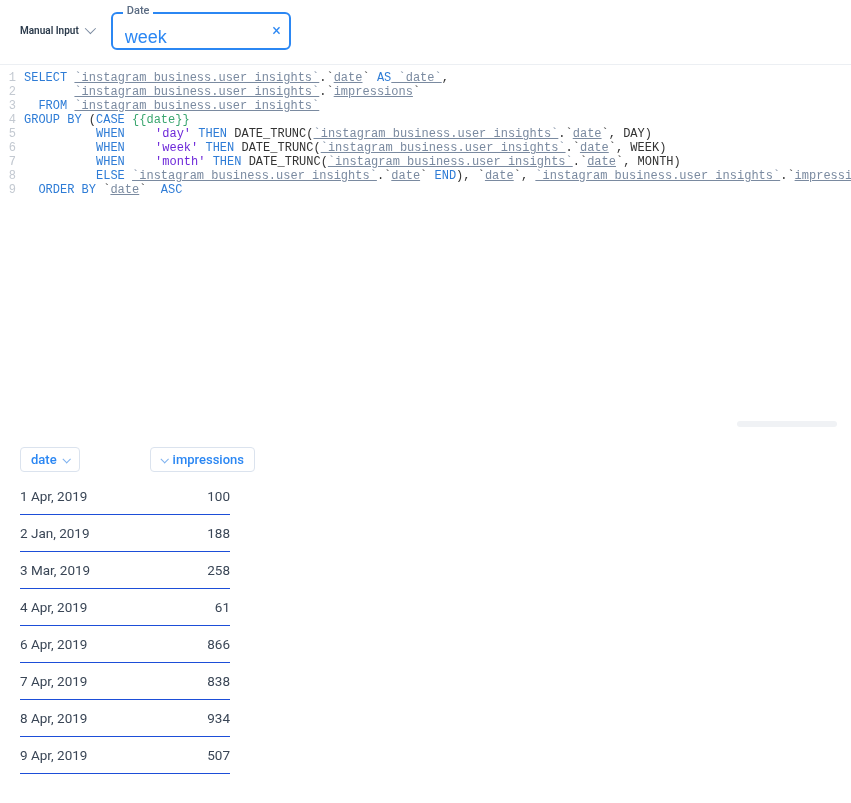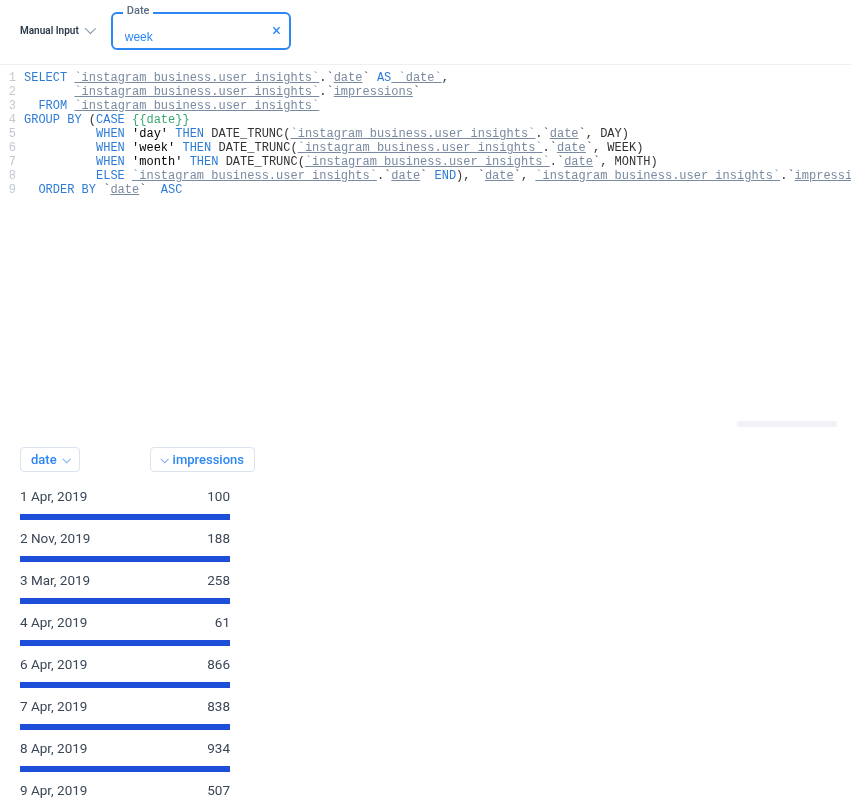--- a/index.html
+++ b/index.html
@@ -45,21 +45,21 @@
     font-size: 11px;
     color: #5a6b82;
     font-weight: 500;
   }
   .text-input {
     border: 2px solid #2b87f3;
     border-radius: 6px;
     height: 38px;
     width: 180px;
     padding: 12px 30px 0 12px;
-    font-size: 12px;
+    font-size: 18px;
     color: #2b87f3;
     font-weight: 500;
     outline: none;
   }
   .clear-x {
     position: absolute;
     right: 10px;
     top: 50%;
     transform: translateY(-50%);
     color: #2b87f3;
@@ -86,21 +86,21 @@
     width: 18px;
   }
   .gutter div { height: 14px; }
   .code {
     white-space: pre;
     color: #333;
   }
   .code div { height: 14px; }
   .kw { color: #2e7cd6; }
   .ident { color: #7a8aa0; text-decoration: underline; }
-  .str { color: #000000; }
+  .str { color: #6d28d9; margin-left: 23px; }
   .tmpl { color: #3aa66f; }
   .hairline {
     position: absolute;
     bottom: 8px;
     right: 14px;
     width: 100px;
     height: 6px;
     background: #f0f2f5;
     border-radius: 3px;
   }
@@ -130,21 +130,21 @@
     border-bottom: 1.2px solid #7fb2ef;
     transform: rotate(45deg) translateY(-1px);
   }
   .table {
     width: 210px;
   }
   .row {
     display: flex;
     justify-content: space-between;
     padding: 10px 0;
-    border-bottom: 6px solid #1d4ed8;
+    border-bottom: 1px solid #1d4ed8;
     font-size: 13.5px;
     color: #3a4656;
   }
   .row .date-cell { }
   .row .val-cell { text-align: right; min-width: 40px; }
   .col-date-wrap { width: 95px; }
   .col-imp-wrap { width: 100px; display:flex; justify-content:flex-end; }
 </style>
 </head>
 <body>
@@ -191,21 +191,21 @@
         <span>impressions</span>
       </span>
     </div>
   </div>
   <div class="table" id="table">
       <div class="row">
         <span class="date-cell">1 Apr, 2019</span>
         <span class="val-cell">100</span>
       </div>
       <div class="row">
-        <span class="date-cell">2 Nov, 2019</span>
+        <span class="date-cell">2 Jan, 2019</span>
         <span class="val-cell">188</span>
       </div>
       <div class="row">
         <span class="date-cell">3 Mar, 2019</span>
         <span class="val-cell">258</span>
       </div>
       <div class="row">
         <span class="date-cell">4 Apr, 2019</span>
         <span class="val-cell">61</span>
       </div>

